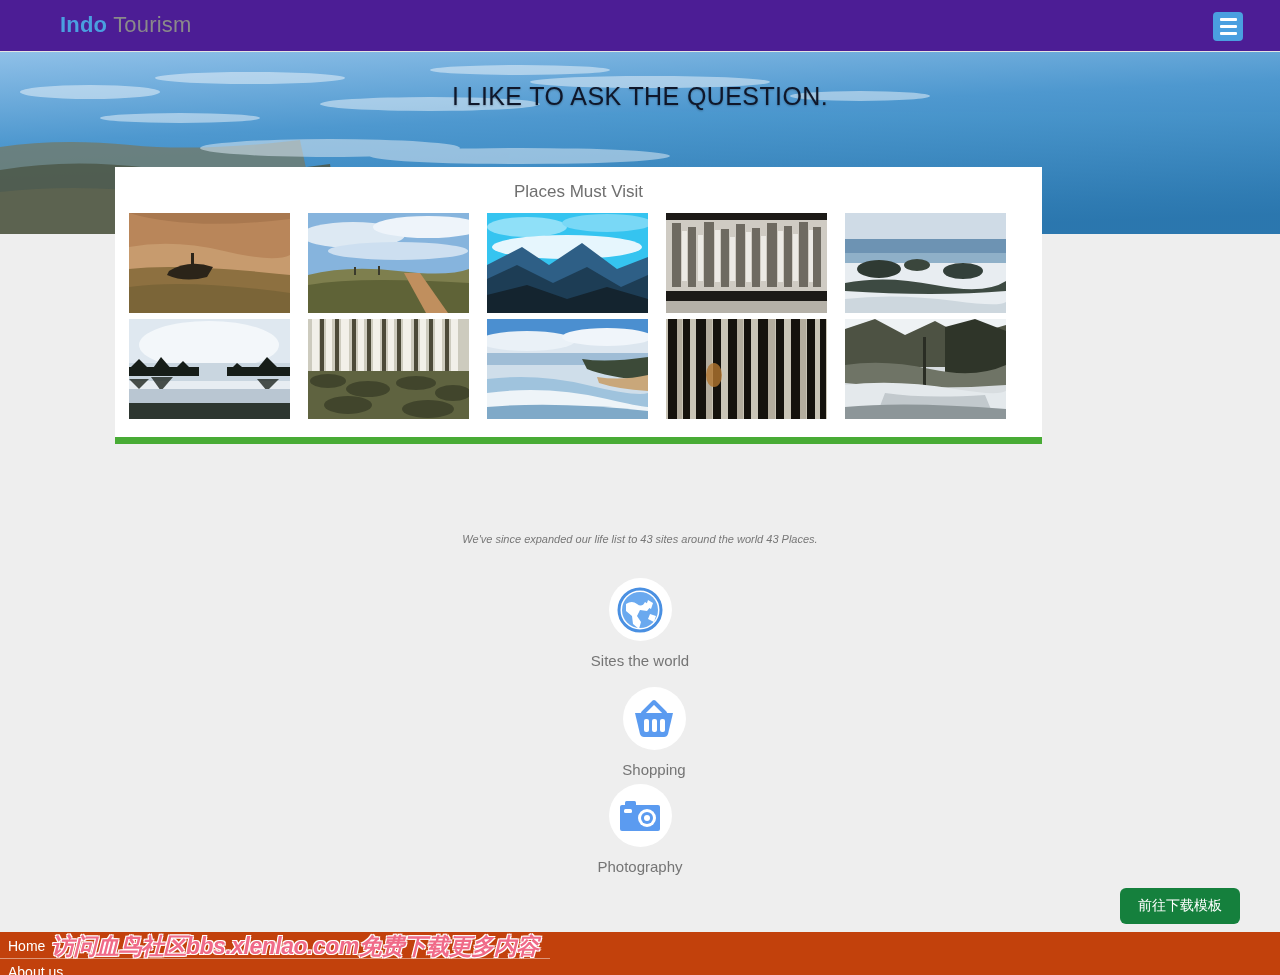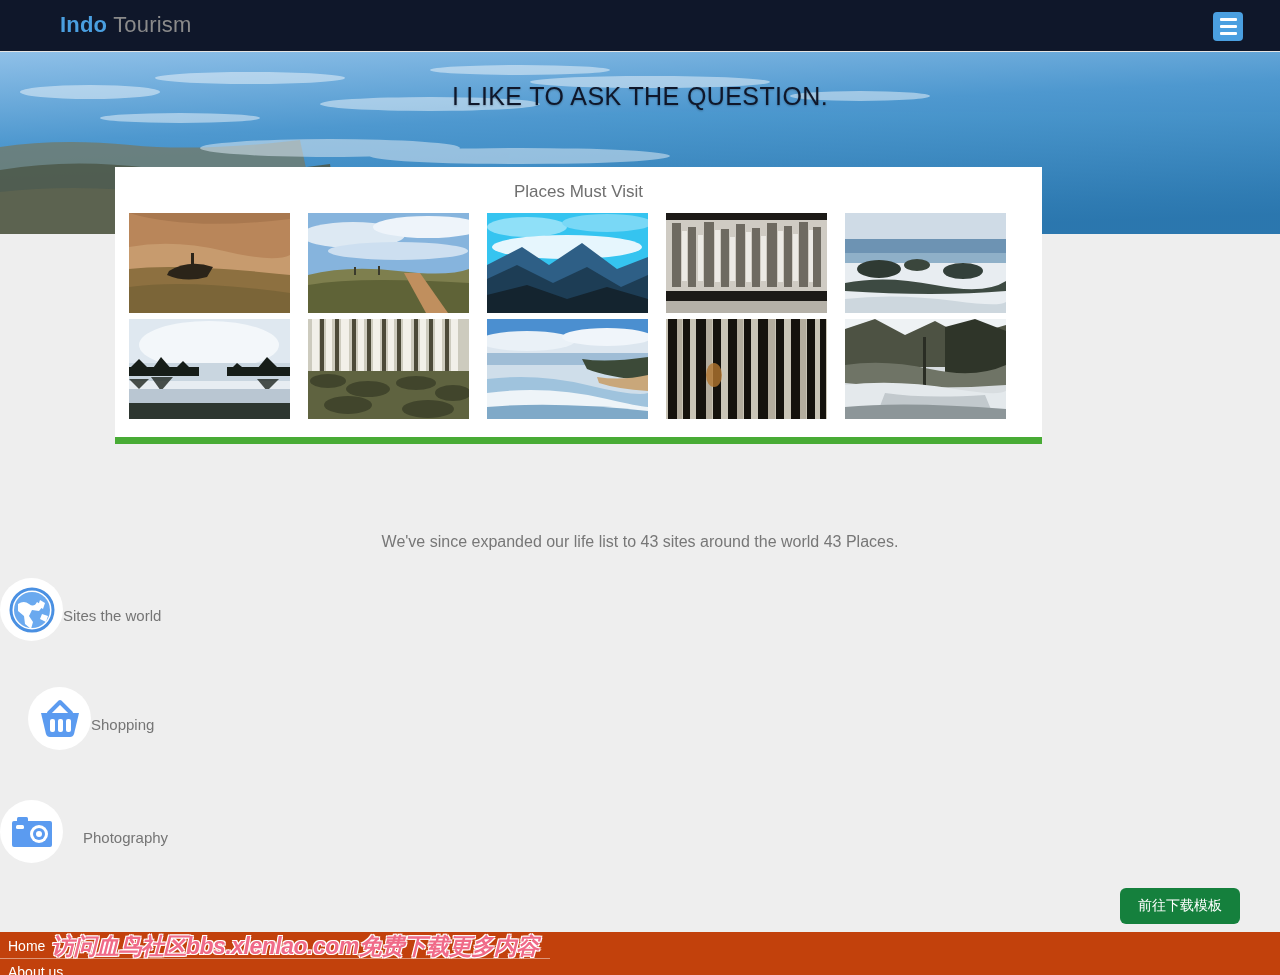--- a/index.html
+++ b/index.html
@@ -8,21 +8,21 @@
     font-family: "Liberation Sans", sans-serif;
     background: #eeeeee;
     overflow: hidden;
   }
   body { position: relative; }
 
   
   .topbar {
     position: absolute; top: 0; left: 0;
     width: 1280px; height: 52px;
-    background: #0f172a;
+    background: #4c1d95;
     border-bottom: 1px solid #e3e3e3;
     z-index: 40;
   }
   .brand {
     position: absolute; left: 60px; top: 12px;
     font-size: 22px; letter-spacing: .2px; white-space: nowrap;
   }
   .brand .b1 { color: #4a9fe0; font-weight: bold; }
   .brand .b2 { color: #8a8a8a; font-weight: normal; }
 
@@ -82,29 +82,29 @@
   .thumb svg { display: block; width: 161px; height: 100px; }
   .card-underline {
     position: absolute; left: 0; top: 270px;
     width: 927px; height: 7px; background: #48ab35;
     z-index: 21;
   }
 
   
   .lead {
     position: absolute; left: 0; top: 533px; width: 1280px;
-    text-align: center; color: #777777; font-size: 16px;
+    text-align: center; color: #777777; font-size: 11px; font-style: italic;
   }
   .feature {
     position: absolute; left: 0; width: 1280px;
-    display: flex; flex-direction: row; align-items: center;
+    display: flex; flex-direction: column; align-items: center;
   }
   .f1 { top: 578px; }
   .f2 { top: 687px; padding-left: 28px; }
-  .f3 { top: 800px; gap: 20px; }
+  .f3 { top: 784px; }
   .fcircle {
     width: 63px; height: 63px; border-radius: 50%;
     background: #ffffff;
     display: flex; align-items: center; justify-content: center;
   }
   .flabel { margin-top: 11px; color: #757575; font-size: 15px; }
 
   
   .dlbtn {
     position: absolute; right: 40px; top: 888px;

